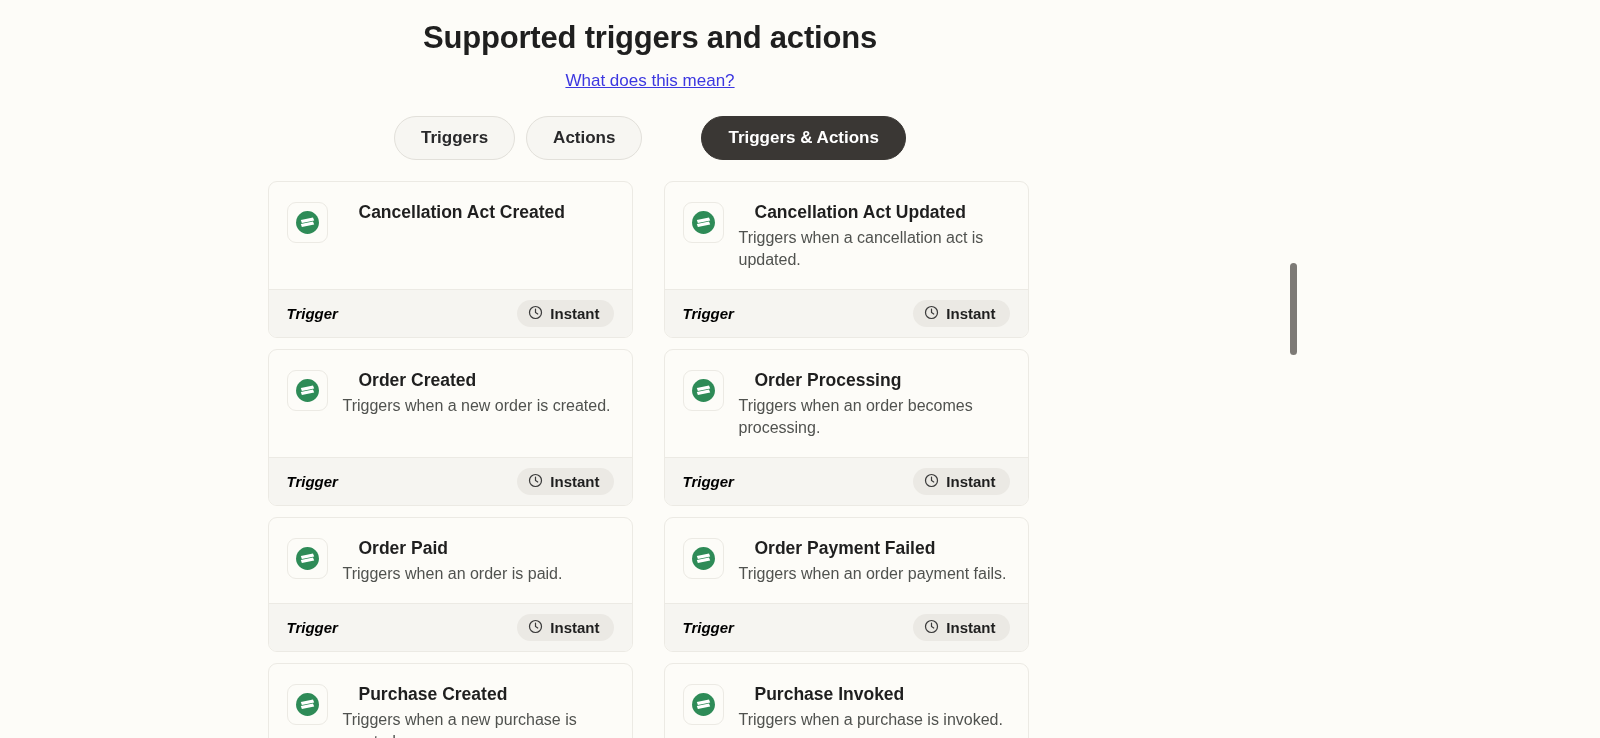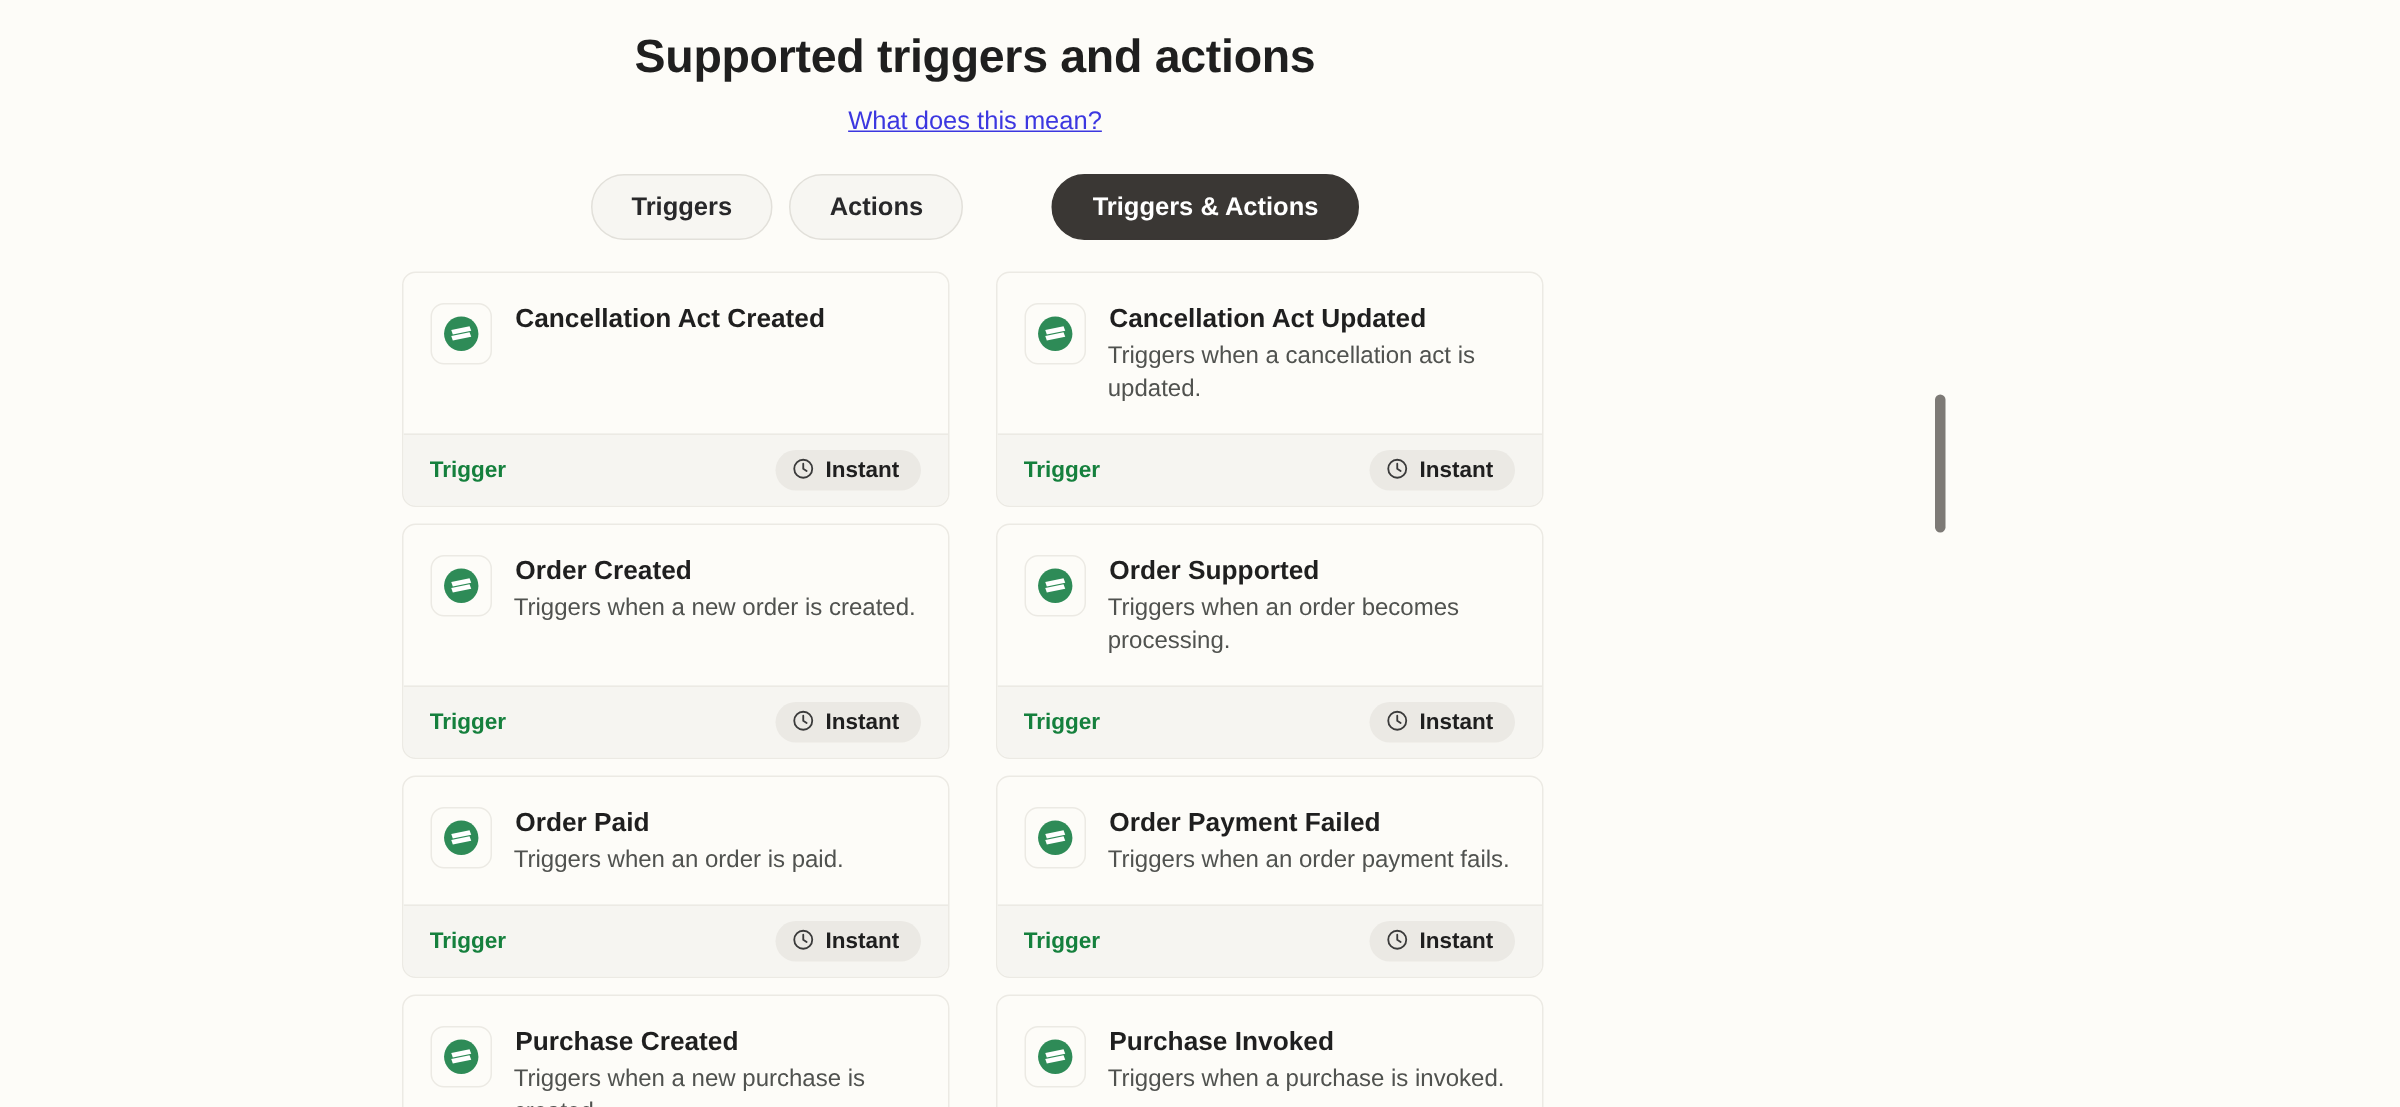--- a/index.html
+++ b/index.html
@@ -105,41 +105,42 @@
     display: flex;
     align-items: center;
     justify-content: center;
   }
   .card-text { flex: 1 1 auto; min-width: 0; }
   .card-title {
     font-size: 17.5px;
     font-weight: bold;
     color: #1f1f1f;
     line-height: 1.25;
-    margin: 0 0 3px 1px;
+    margin: 0 0 3px 16px;
   }
   .card-desc {
     font-size: 16px;
     color: #50524f;
     line-height: 1.38;
     margin: 0;
   }
   .card-footer {
     border-top: 1px solid #eceae4;
     background: #f6f5f1;
     padding: 10px 18px;
     display: flex;
     align-items: center;
     justify-content: space-between;
     min-height: 41px;
   }
   .footer-kind {
     font-size: 15px;
     font-weight: bold;
-    color: #15803d;
+    color: #000000;
+    font-style: italic;
   }
   .badge {
     display: inline-flex;
     align-items: flex-start;
     gap: 7px;
     background: #ebe9e4;
     border-radius: 999px;
     padding: 5px 14px 5px 11px;
     font-size: 15px;
     font-weight: bold;
@@ -266,21 +267,21 @@
       <div class="card">
         <div class="card-body">
           <div class="card-icon">
 <svg width="25" height="25" viewBox="0 0 24 24" aria-hidden="true">
   <circle cx="12" cy="12" r="11" fill="#2e8b57"></circle>
   <path d="M5.6 9.6 L17.3 7.2 L18.4 10.1 L6.6 12.5 Z" fill="#ffffff"></path>
   <path d="M5.6 13.4 L17.3 11.0 L18.4 13.9 L6.6 16.3 Z" fill="#ffffff"></path>
 </svg>
           </div>
           <div class="card-text">
-            <div class="card-title">Order Supported</div>
+            <div class="card-title">Order Processing</div>
             <div class="card-desc">Triggers when an order becomes processing.</div>
           </div>
         </div>
         <div class="card-footer">
           <span class="footer-kind">Trigger</span>
           <span class="badge">
             <span>
 <svg width="15" height="15" viewBox="0 0 16 16" aria-hidden="true">
   <circle cx="8" cy="8" r="6.4" fill="none" stroke="#3b3b3b" stroke-width="1.3"></circle>
   <path d="M8 4.4 L8 8 L10.4 9.6" fill="none" stroke="#3b3b3b" stroke-width="1.3" stroke-linecap="round"></path>

